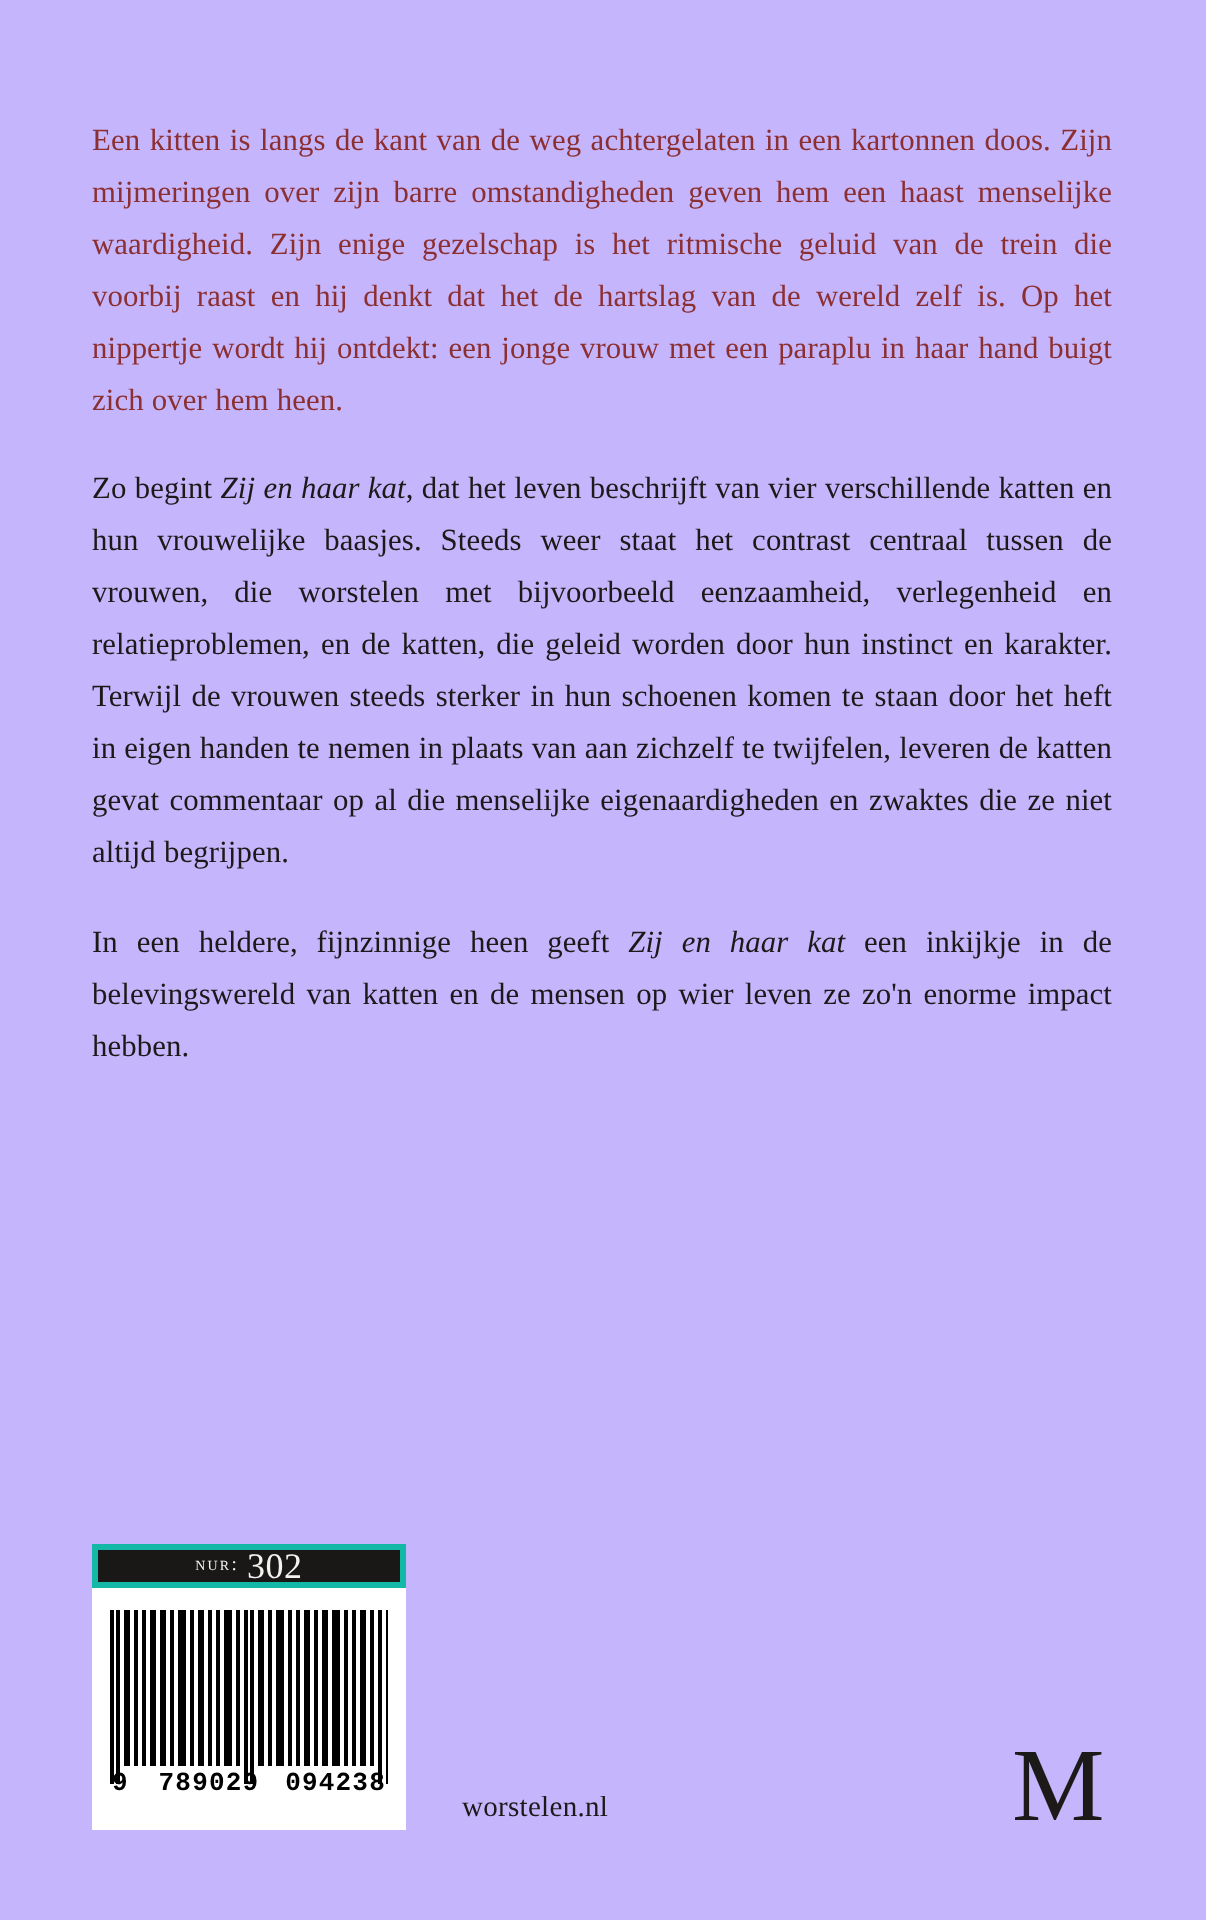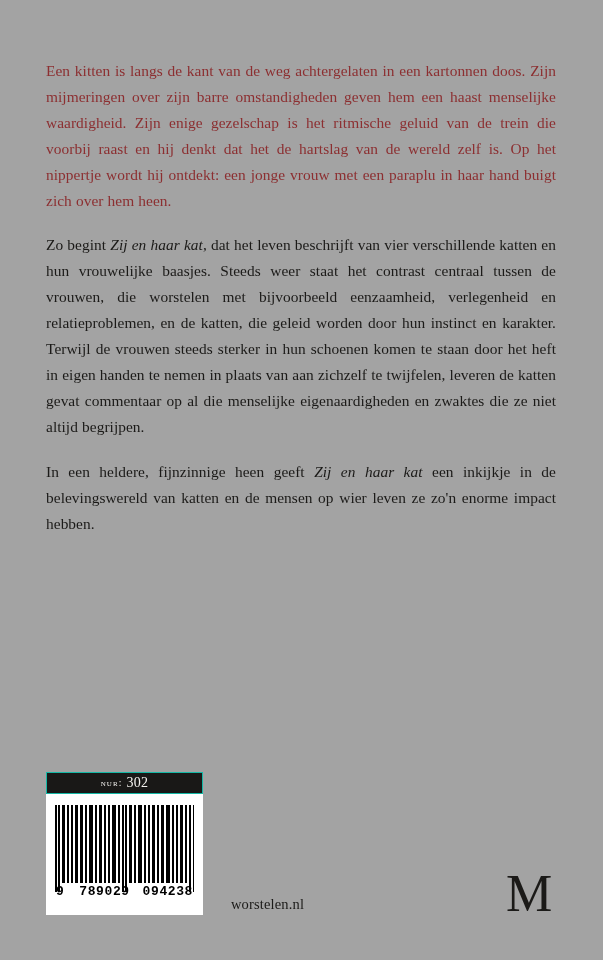--- a/index.html
+++ b/index.html
@@ -11,21 +11,21 @@
     height: 960px;
     background: #ebe9e6;
     font-family: "Liberation Serif", serif;
     overflow: hidden;
     position: relative;
   }
 
   .cover {
     position: absolute;
     inset: 0;
-    background: #a3a3a3;
+    background: #c4b5fd;
   }
 
   
   .blurb {
     position: absolute;
     left: 46px;
     top: 58px;
     width: 510px;
   }
 
@@ -56,34 +56,34 @@
     width: 157px;
   }
 
   .nur-bar {
     background: #191817;
     height: 22px;
     display: flex;
     align-items: center;
     justify-content: center;
     color: #f4f2ef;
-    border: 1px solid #14b8a6;
+    border: 3px solid #14b8a6;
     box-sizing: border-box;
   }
   .nur-label {
     font-size: 9.5px;
     letter-spacing: 1.1px;
     font-variant: small-caps;
     text-transform: lowercase;
     padding-right: 4px;
     position: relative;
     top: 0px;
   }
   .nur-value {
-    font-size: 14px;
+    font-size: 18px;
     letter-spacing: 0.3px;
   }
 
   .barcode-panel {
     background: #ffffff;
     height: 121px;
     box-sizing: border-box;
     padding: 11px 9px 4px 9px;
     display: flex;
     flex-direction: column;

